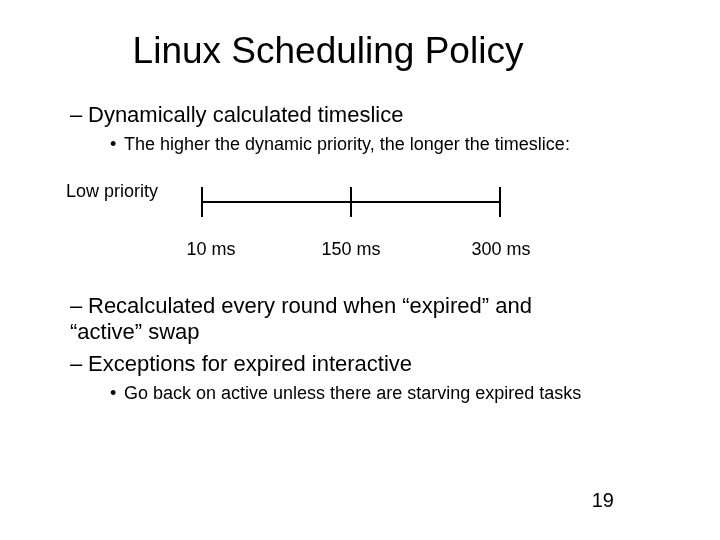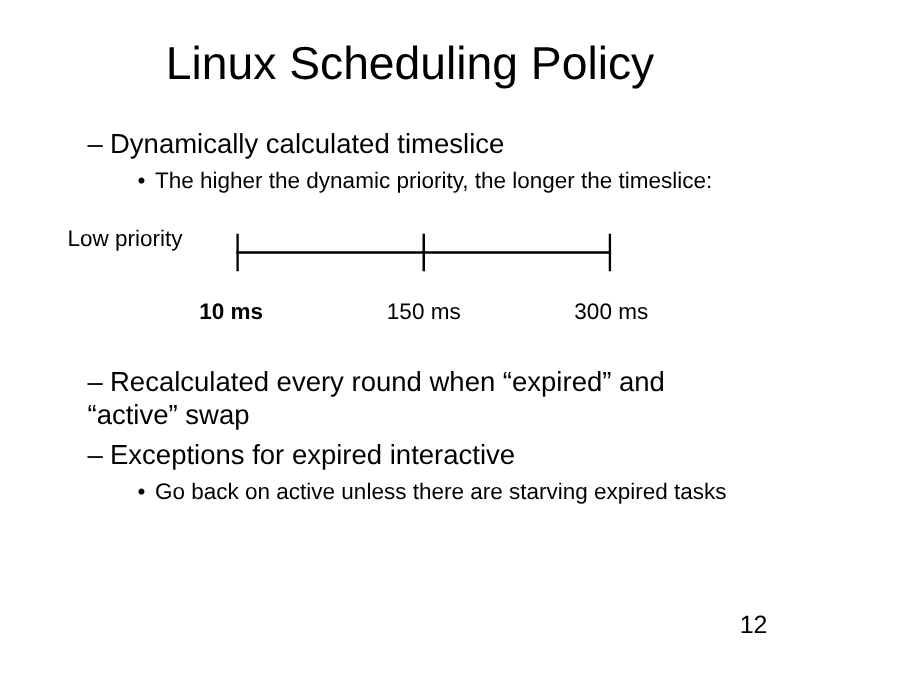--- a/index.html
+++ b/index.html
@@ -36,21 +36,21 @@
     font-size: 18px;
     margin: 6px 0 6px 60px;
   }
   .lvl2 .bullet {
     display: inline-block;
     width: 14px;
   }
   .diagram {
     position: relative;
     height: 110px;
-    margin: 18px 0 10px 4px;
+    margin: 18px 0 10px 16px;
   }
   .diag-left, .diag-right {
     position: absolute;
     font-size: 18px;
     line-height: 1.15;
   }
   .diag-left { left: 0; top: 8px; }
   .diag-right { left: 450px; top: 8px; }
   .axis {
     position: absolute;
@@ -89,29 +89,29 @@
   <div class="diagram">
     <div class="diag-left">
       <span>Low priority</span><br>
     </div>
     <svg class="axis" viewBox="0 0 300 34" width="300" height="34">
       <line x1="0" y1="17" x2="300" y2="17" stroke="#000" stroke-width="2"></line>
       <line x1="1" y1="2" x2="1" y2="32" stroke="#000" stroke-width="2"></line>
       <line x1="150" y1="2" x2="150" y2="32" stroke="#000" stroke-width="2"></line>
       <line x1="299" y1="2" x2="299" y2="32" stroke="#000" stroke-width="2"></line>
     </svg>
-    <div class="tick-label" style="left:101px; width:60px;font-weight:bold;">10 ms</div>
+    <div class="tick-label" style="left:115px; width:60px;">10 ms</div>
     <div class="tick-label" style="left:250px; width:70px;">150 ms</div>
     <div class="tick-label" style="left:400px; width:70px;">300 ms</div>
   </div>
 
   <div class="lvl1">
     <span class="dash">–</span><span>Recalculated every round when “expired” and “active” swap</span>
   </div>
   <div class="lvl1">
     <span class="dash">–</span><span>Exceptions for expired interactive</span>
   </div>
   <div class="lvl2">
     <span class="bullet">•</span><span>Go back on active unless there are starving expired tasks</span>
   </div>
 
-  <div class="page-num">12</div>
+  <div class="page-num">19</div>
 </div>
 
 </body></html>

